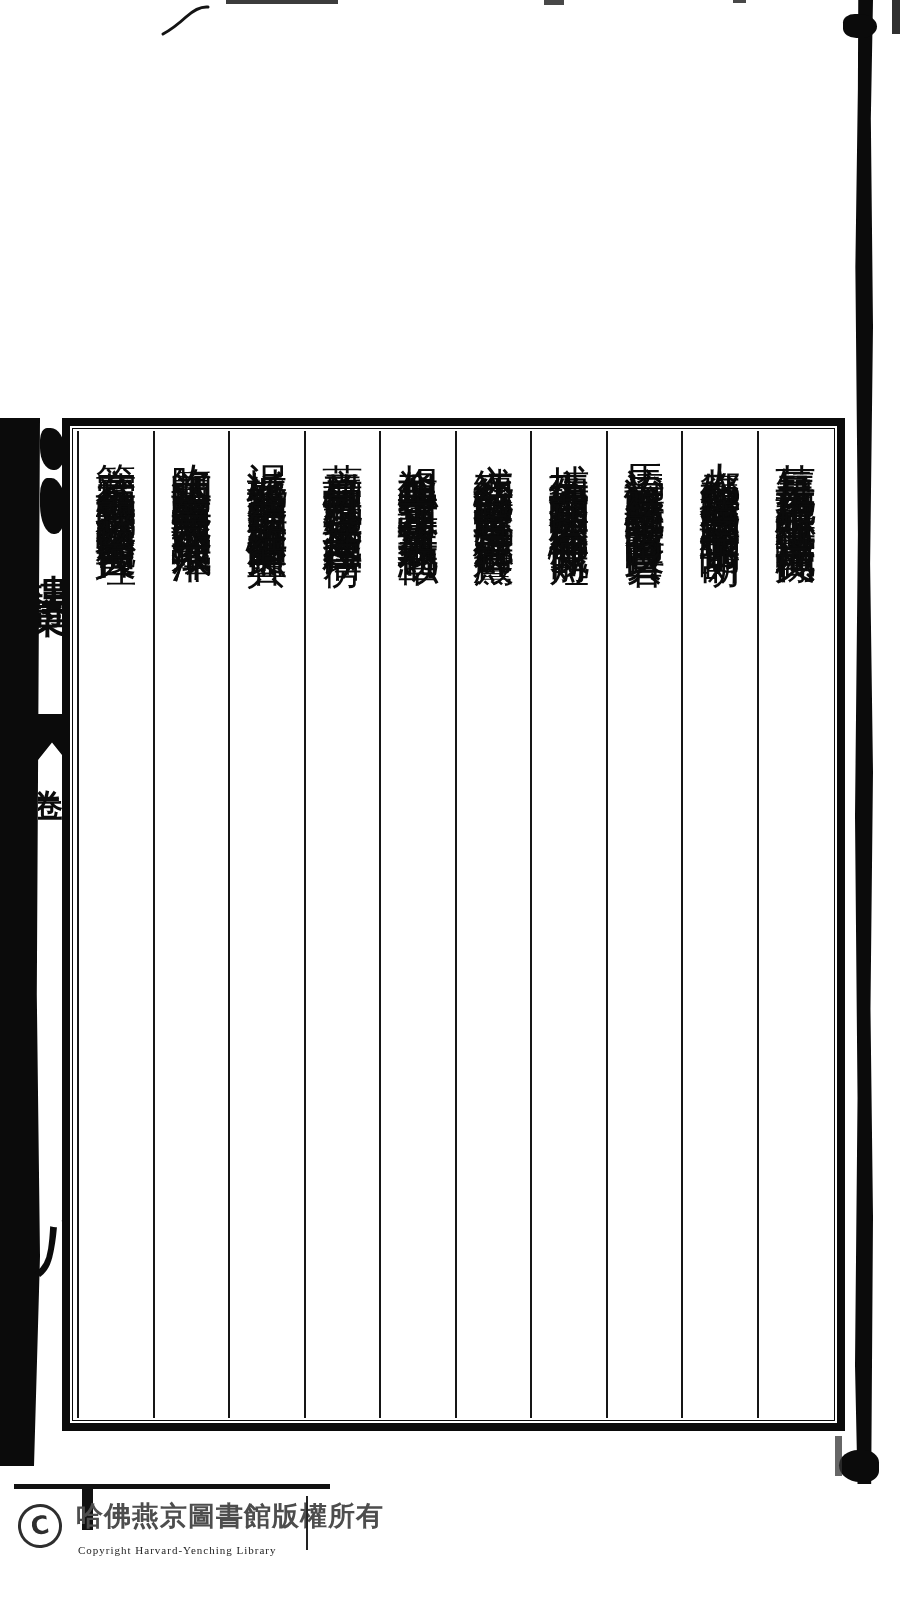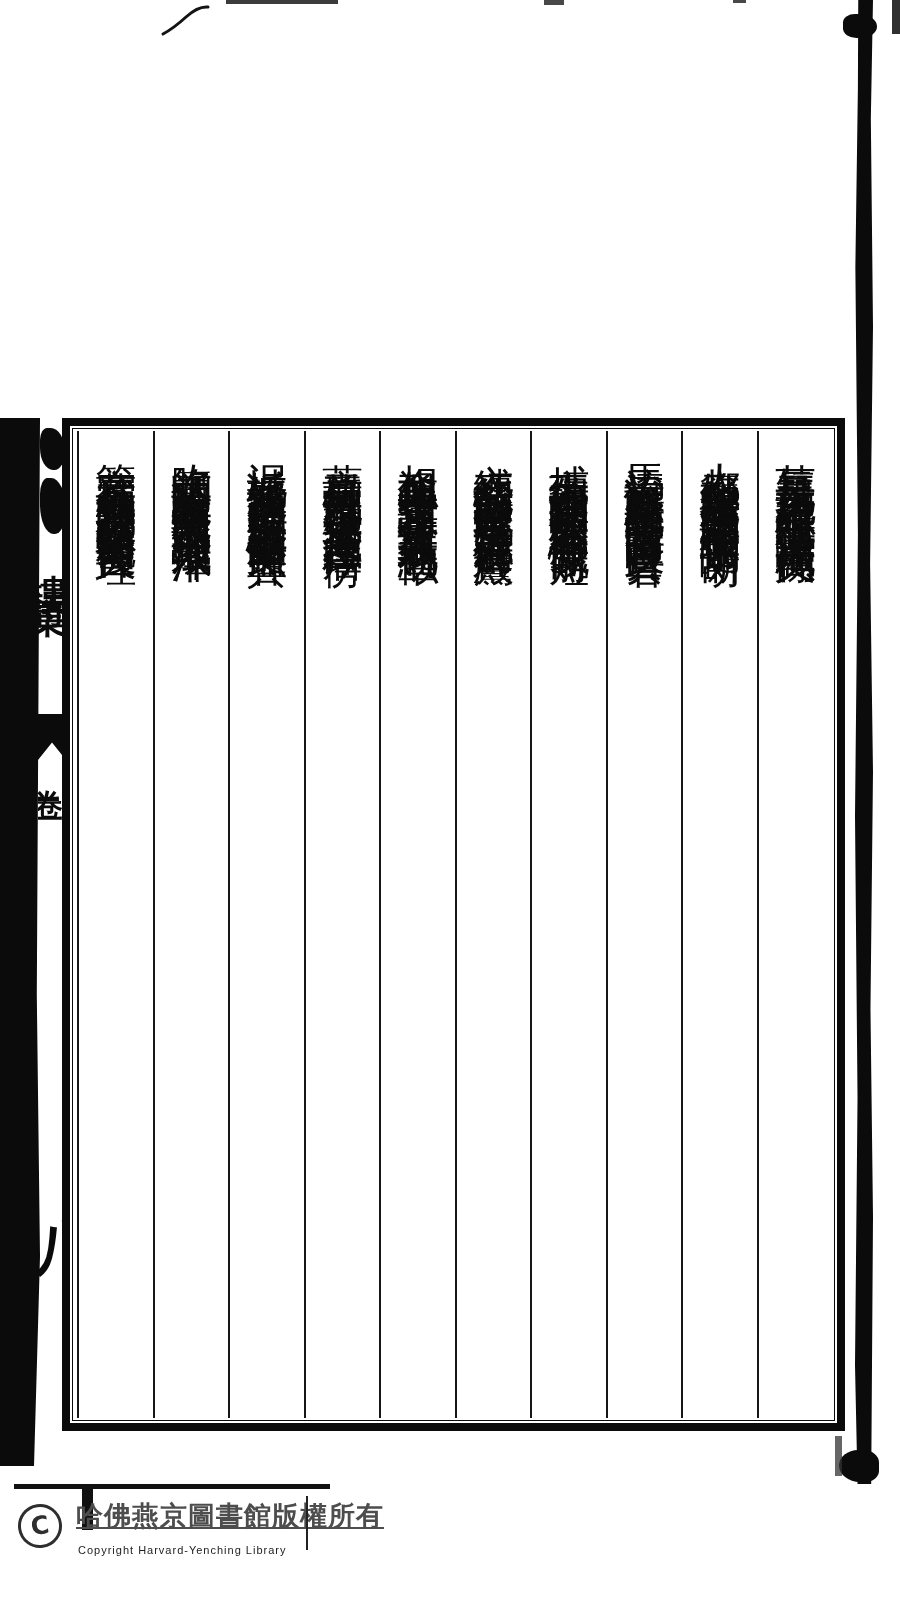--- a/index.html
+++ b/index.html
@@ -62,25 +62,25 @@
     position:absolute;left:18px;top:1504px;width:44px;height:44px;border:3px solid #2e2e2e;
     border-radius:50%;box-sizing:border-box;transform:rotate(-8deg);
   }
   .stamp-circle span{
     position:absolute;left:0;right:0;top:4px;text-align:center;
     font-family:"DejaVu Sans","Liberation Sans",sans-serif;
     font-size:25px;font-weight:bold;color:#2e2e2e;
   }
   .stamp-cjk{
     position:absolute;left:76px;top:1498px;font-size:27px;letter-spacing:1px;
-    color:#4d4d4d;font-weight:bold;white-space:nowrap;text-decoration:underline;
+    color:#4d4d4d;font-weight:bold;white-space:nowrap;
   }
   .stamp-en{
     position:absolute;left:78px;top:1544px;
-    font-family:Liberation Sans, sans-serif;
+    font-family:Liberation Serif, serif;
     font-size:11px;letter-spacing:1px;color:#222;white-space:nowrap;
   }
   .stamp-rule{position:absolute;left:306px;top:1496px;width:2px;height:54px;background:#222;}
 </style>
 </head>
 <body>
 
 <div class="speck" style="left:226px;top:0;width:112px;height:4px;opacity:.85;"></div>
 <div class="speck" style="left:544px;top:0;width:20px;height:5px;opacity:.8;"></div>
 <div class="speck" style="left:733px;top:0;width:13px;height:3px;opacity:.8;"></div>

